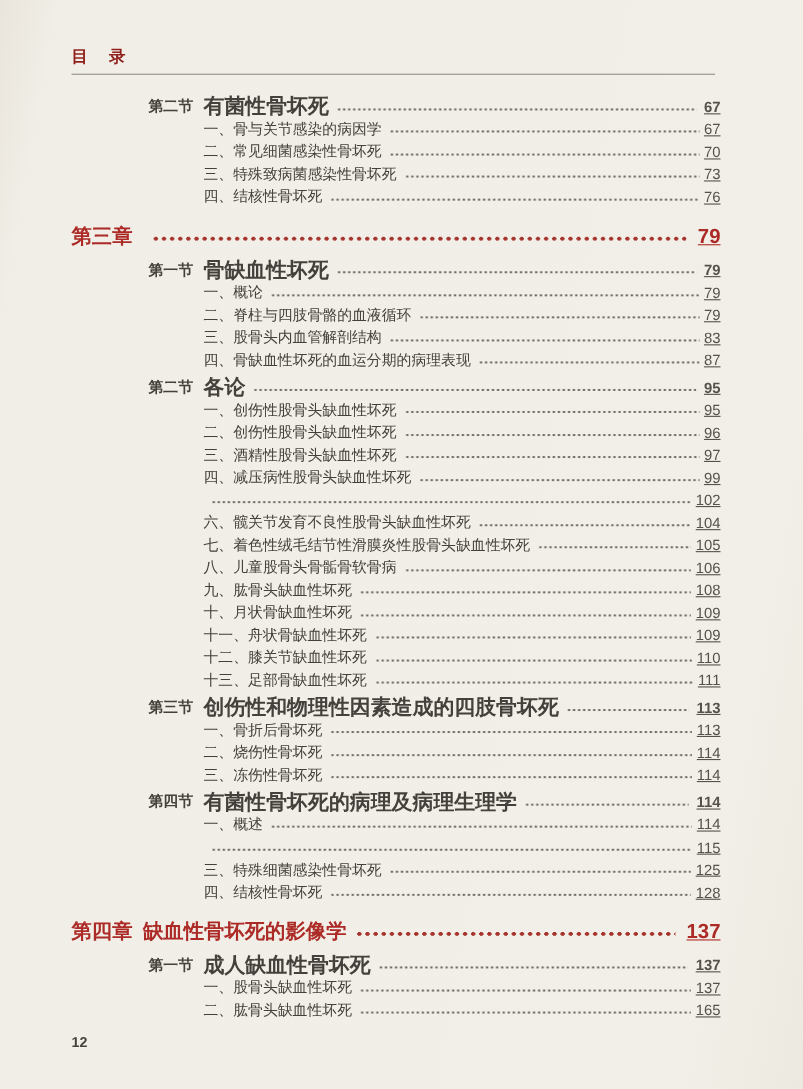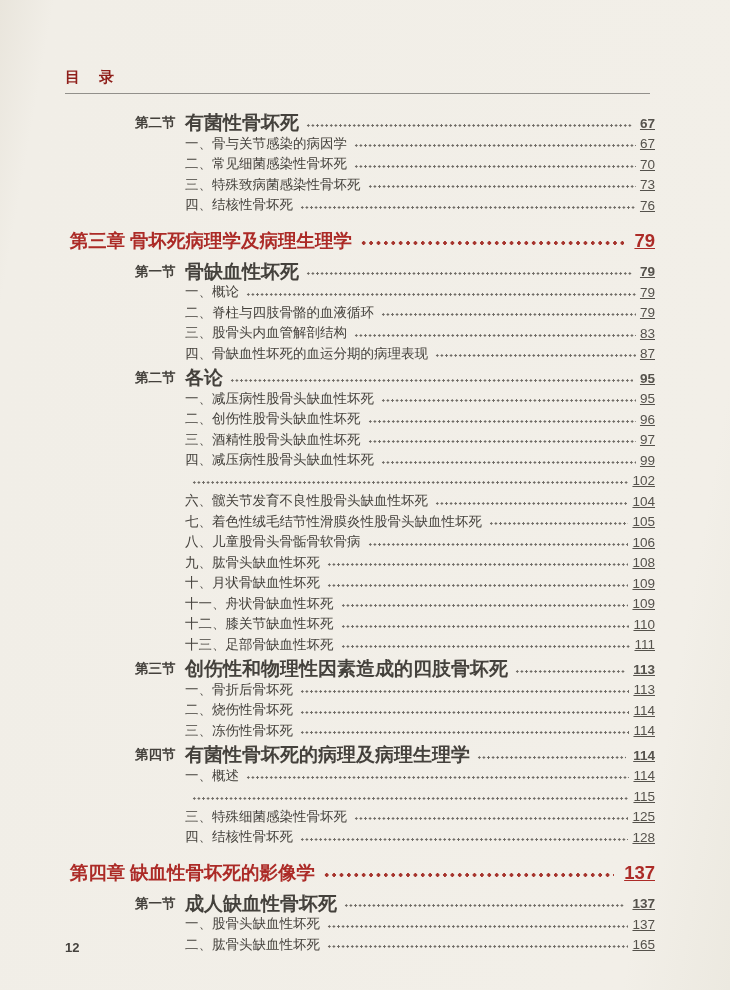--- a/index.html
+++ b/index.html
@@ -19,21 +19,20 @@
     left: 65px; right: 75px; top: 42px;
   }
   .toc-header {
     color: #8f1f1a;
     font-weight: bold;
     font-size: 15px;
     letter-spacing: 2px;
     padding-bottom: 6px;
     border-bottom: 1.5px solid #92908b;
     margin-right: 5px;
-    margin-top: 26px;
   }
   .toc-list { padding-top: 15px; }
   .row {
     display: flex;
     align-items: center;
     height: 20.5px;
     font-size: 13.5px;
     white-space: nowrap;
   }
   .row .label { flex-shrink: 0; }
@@ -59,21 +58,21 @@
   .row.section .pagenum { margin-left: 3px; }
 
   .row.chapter {
     height: 26px;
     margin-top: 12px;
     margin-bottom: 8px;
     font-weight: bold;
     font-size: 18.5px;
     color: #ac2b27;
   }
-  .row.chapter .label { width: 65px; text-align: center; }
+  .row.chapter .label { width: 65px; }
   .row.chapter .pagenum {
     color: #ac2b27;
     font-size: 18.5px;
     margin-left: 4px;
   }
   .row.chapter .leader {
     height: 12px;
     margin: 5px 6px 0 8px;
     background-image: radial-gradient(circle, #a6342d 1.7px, rgba(0,0,0,0) 2px);
     background-size: 7.4px 12px;
@@ -120,21 +119,20 @@
     <span class="pagenum">73</span>
   </div>
         <div class="row item">
 
     <span class="title">四、结核性骨坏死</span>
     <span class="leader"></span>
     <span class="pagenum">76</span>
   </div>
         <div class="row chapter">
     <span class="label">第三章</span>
-    <span class="title">骨坏死病理学及病理生理学</span>
     <span class="leader"></span>
     <span class="pagenum">79</span>
   </div>
         <div class="row section">
     <span class="label">第一节</span>
     <span class="title">骨缺血性坏死</span>
     <span class="leader"></span>
     <span class="pagenum">79</span>
   </div>
         <div class="row item">
@@ -162,21 +160,21 @@
     <span class="pagenum">87</span>
   </div>
         <div class="row section">
     <span class="label">第二节</span>
     <span class="title">各论</span>
     <span class="leader"></span>
     <span class="pagenum">95</span>
   </div>
         <div class="row item">
 
-    <span class="title">一、减压病性股骨头缺血性坏死</span>
+    <span class="title">一、创伤性股骨头缺血性坏死</span>
     <span class="leader"></span>
     <span class="pagenum">95</span>
   </div>
         <div class="row item">
 
     <span class="title">二、创伤性股骨头缺血性坏死</span>
     <span class="leader"></span>
     <span class="pagenum">96</span>
   </div>
         <div class="row item">

